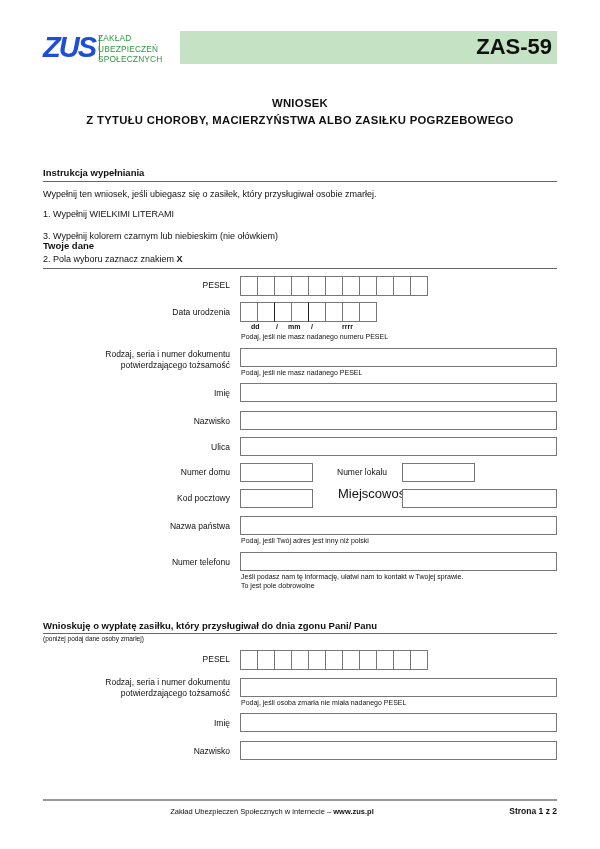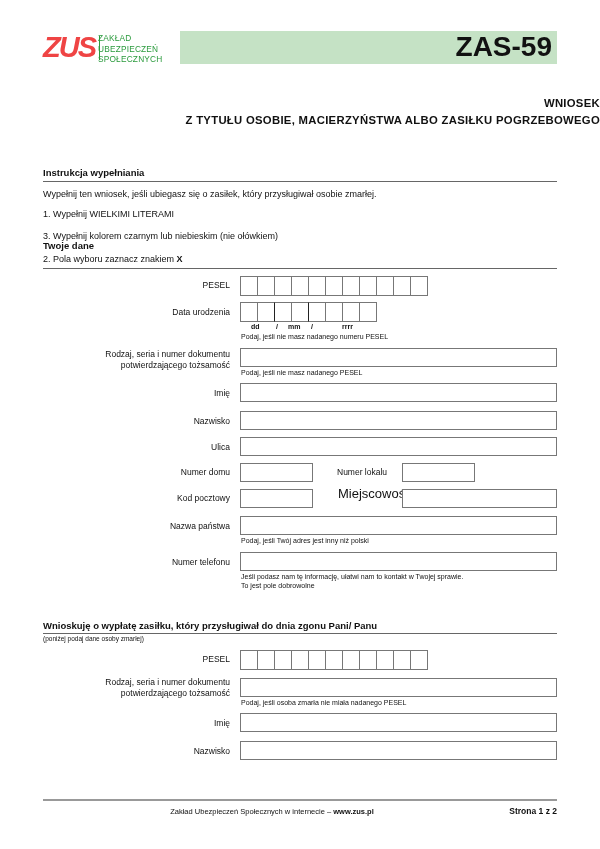--- a/index.html
+++ b/index.html
@@ -1,23 +1,23 @@
 <!DOCTYPE html>
 <html><head>
 <meta charset="utf-8">
 <style>
   * { box-sizing: border-box; margin: 0; padding: 0; }
   body { width: 600px; height: 849px; background: #fff; font-family: "Liberation Sans", sans-serif; color: #111; position: relative; overflow: hidden; }
   .abs { position: absolute; }
   .header-band { left: 180px; top: 31px; width: 377px; height: 33px; background: #c5e2c5; }
-  .logo-zus { left: 43px; top: 31px; font-size: 29px; font-weight: bold; color: #ef4444; font-style: italic; letter-spacing: -2px; line-height: 33px; }
+  .logo-zus { left: 43px; top: 31px; font-size: 29px; font-weight: bold; color: #1d4ed8; font-style: italic; letter-spacing: -2px; line-height: 33px; }
   .logo-sep { left: 99px; top: 36px; width: 1px; height: 24px; background: #2a9a3c; }
   .logo-text { left: 98px; top: 33px; font-size: 8.3px; font-weight: normal; color: #2a9a3c; line-height: 10.5px; letter-spacing: 0.2px; }
-  .form-code { right: 48px; top: 33px; font-size: 28px; font-weight: bold; color: #111; line-height: 28px; }
-  .title { left: 0; width: 600px; top: 95px; text-align: right; font-weight: bold; font-size: 11.3px; line-height: 17px; letter-spacing: 0.3px; }
+  .form-code { right: 48px; top: 33px; font-size: 22px; font-weight: bold; color: #111; line-height: 28px; }
+  .title { left: 0; width: 600px; top: 95px; text-align: center; font-weight: bold; font-size: 11.3px; line-height: 17px; letter-spacing: 0.3px; }
   .section-h { left: 43px; font-size: 9.5px; font-weight: bold; }
   .rule { left: 43px; width: 514px; height: 1px; background: #666; }
   .text { font-size: 9px; line-height: 11px; }
   .small { font-size: 7px; line-height: 9px; }
   .label { font-size: 8.5px; text-align: right; width: 188px; left: 42px; line-height: 11px; }
   .box { border: 1px solid #777; background: #fff; }
   .cells { display: flex; }
   .cell { width: 18px; height: 20px; border: 1px solid #777; margin-left: -1px; background: #fff; }
   .cell:first-child { margin-left: 0; }
   .cell.thick { border-left: 1.5px solid #222; }
@@ -34,21 +34,21 @@
 <div class="abs logo-sep"></div>
 <div class="abs logo-text">
   <div>ZAKŁAD</div>
   <div>UBEZPIECZEŃ</div>
   <div>SPOŁECZNYCH</div>
 </div>
 <div class="abs form-code">ZAS-59</div>
 
 <div class="abs title">
   <div>WNIOSEK</div>
-  <div>Z TYTUŁU OSOBIE, MACIERZYŃSTWA ALBO ZASIŁKU POGRZEBOWEGO</div>
+  <div>Z TYTUŁU CHOROBY, MACIERZYŃSTWA ALBO ZASIŁKU POGRZEBOWEGO</div>
 </div>
 
 <div class="abs section-h" style="top:167px;">Instrukcja wypełniania</div>
 <div class="abs rule" style="top:181px;"></div>
 <div class="abs text" style="left:43px; top:189px;">Wypełnij ten wniosek, jeśli ubiegasz się o zasiłek, który przysługiwał osobie zmarłej.</div>
 <div class="abs text" style="left:43px; top:209px;">1. Wypełnij WIELKIMI LITERAMI</div>
 <div class="abs text" style="left:43px; top:220px;margin-top:34px;"><span>2. Pola wyboru zaznacz znakiem </span><b>X</b></div>
 <div class="abs text" style="left:43px; top:231px;">3. Wypełnij kolorem czarnym lub niebieskim (nie ołówkiem)</div>
 
 <div class="abs section-h" style="top:240px;">Twoje dane</div>

